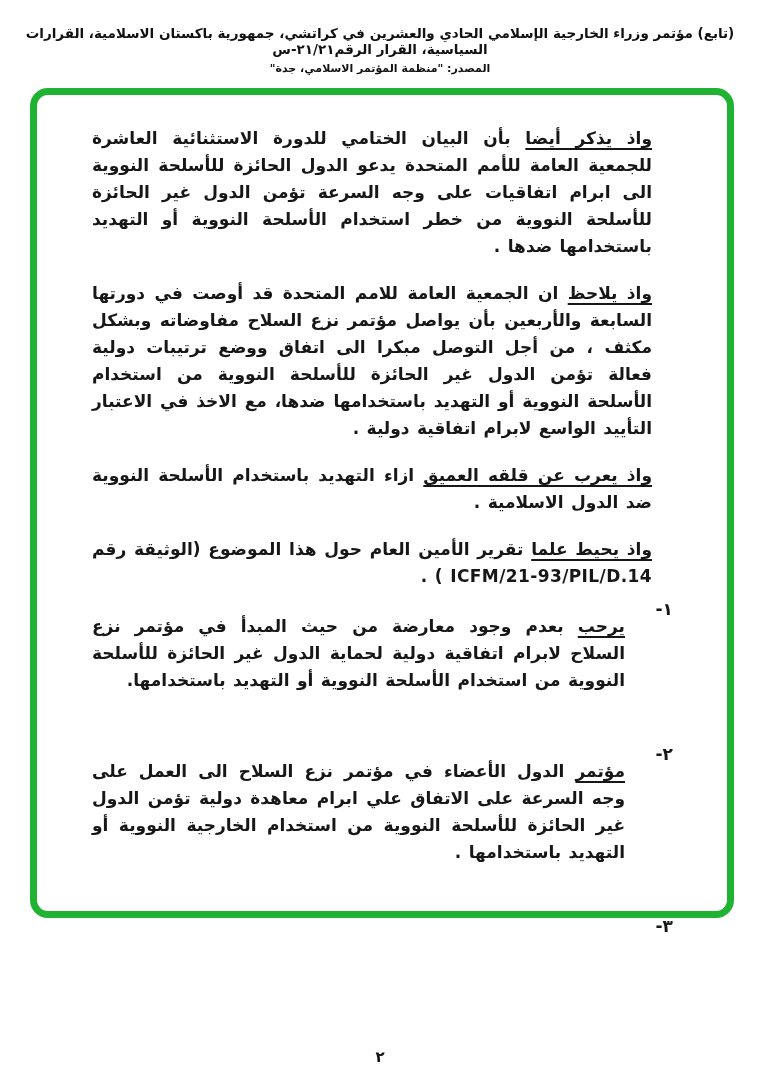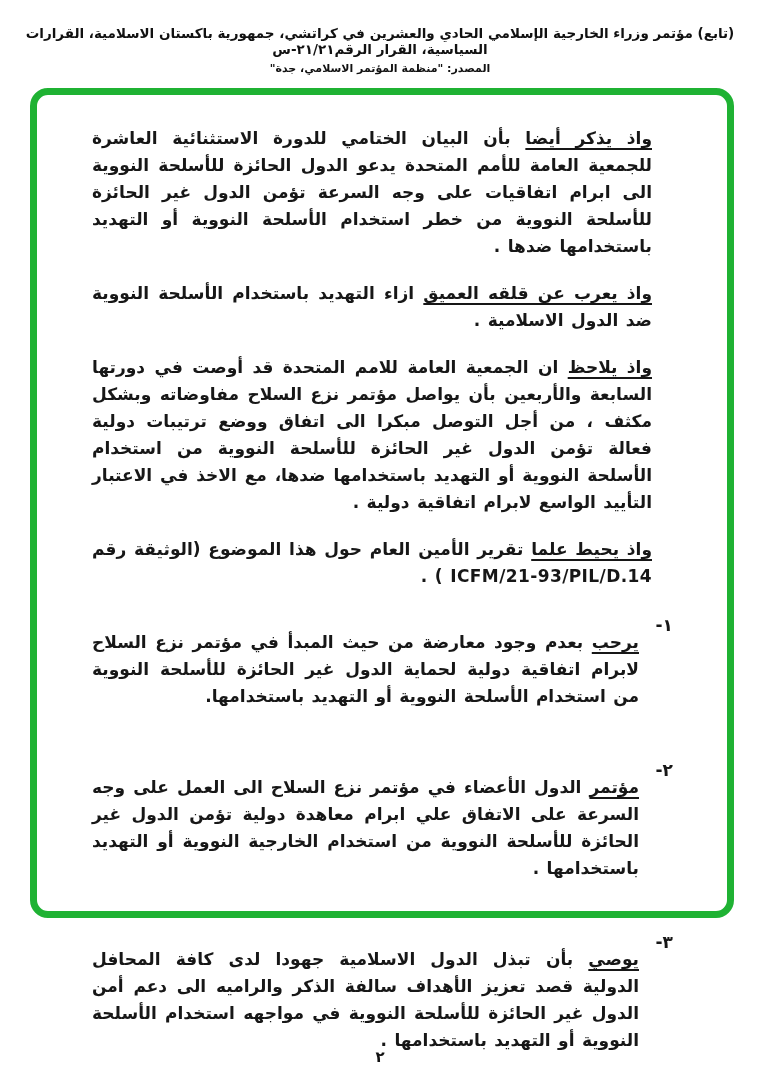--- a/index.html
+++ b/index.html
@@ -44,32 +44,32 @@
     direction: rtl;
     text-align: justify;
     font-weight: bold;
     font-size: 17px;
     line-height: 27px;
     letter-spacing: 0.4px;
     word-spacing: 1.5px;
     color: #171717;
   }
   .para { margin: 0 0 20px 0; }
-  .para-indent2 { margin-bottom: 22px; }
+  .para-indent2 { margin-bottom: 6px; }
   .lead {
     text-decoration: underline;
     text-decoration-thickness: 1.5px;
     text-underline-offset: 4px;
   }
   .item {
     display: flex;
     margin: 6px -21px 30px 0;
   }
   .item-num { flex: 0 0 34px; text-align: right; }
-  .item-body { flex: 1; }
+  .item-body { flex: 1; margin-right: 14px; }
 
   .footer {
     position: absolute;
     top: 1048px; left: 0; right: 0;
     text-align: center;
     font-size: 15px;
     font-weight: bold;
     color: #111111;
   }
 </style>
@@ -81,39 +81,38 @@
   <div class="header">
     <div class="header-line1">(تابع) مؤتمر وزراء الخارجية الإسلامي الحادي والعشرين في كراتشي، جمهورية باكستان الاسلامية، القرارات السياسية، القرار الرقم٢١/٢١-س</div>
     <div class="header-line2">المصدر: "منظمة المؤتمر الاسلامي، جدة"</div>
   </div>
 
   <div class="frame">
     <div class="content">
 
       <p class="para"><span class="lead">واذ يذكر أيضا</span><span> بأن البيان الختامي للدورة الاستثنائية العاشرة للجمعية العامة للأمم المتحدة يدعو الدول الحائزة للأسلحة النووية الى ابرام اتفاقيات على وجه السرعة تؤمن الدول غير الحائزة للأسلحة النووية من خطر استخدام الأسلحة النووية أو التهديد باستخدامها ضدها .</span></p>
 
+      <p class="para"><span class="lead">واذ يلاحظ</span><span> ان الجمعية العامة للامم المتحدة قد أوصت في دورتها السابعة والأربعين بأن يواصل مؤتمر نزع السلاح مفاوضاته وبشكل مكثف ، من أجل التوصل مبكرا الى اتفاق ووضع ترتيبات دولية فعالة تؤمن الدول غير الحائزة للأسلحة النووية من استخدام الأسلحة النووية أو التهديد باستخدامها ضدها، مع الاخذ في الاعتبار التأييد الواسع لابرام اتفاقية دولية .</span></p>
+
       <p class="para"><span class="lead">واذ يعرب عن قلقه العميق</span><span> ازاء التهديد باستخدام الأسلحة النووية ضد الدول الاسلامية .</span></p>
-
-      <p class="para"><span class="lead">واذ يلاحظ</span><span> ان الجمعية العامة للامم المتحدة قد أوصت في دورتها السابعة والأربعين بأن يواصل مؤتمر نزع السلاح مفاوضاته وبشكل مكثف ، من أجل التوصل مبكرا الى اتفاق ووضع ترتيبات دولية فعالة تؤمن الدول غير الحائزة للأسلحة النووية من استخدام الأسلحة النووية أو التهديد باستخدامها ضدها، مع الاخذ في الاعتبار التأييد الواسع لابرام اتفاقية دولية .</span></p>
 
       <p class="para para-indent2"><span class="lead">واذ يحيط علما</span><span> تقرير الأمين العام حول هذا الموضوع (الوثيقة رقم ICFM/21-93/PIL/D.14 ) .</span></p>
 
       <div class="item">
         <span class="item-num">١-</span>
         <p class="item-body"><span class="lead">يرحب</span><span> بعدم وجود معارضة من حيث المبدأ في مؤتمر نزع السلاح لابرام اتفاقية دولية لحماية الدول غير الحائزة للأسلحة النووية من استخدام الأسلحة النووية أو التهديد باستخدامها.</span></p>
       </div>
 
       <div class="item">
         <span class="item-num">٢-</span>
         <p class="item-body"><span class="lead">مؤتمر</span><span> الدول الأعضاء في مؤتمر نزع السلاح الى العمل على وجه السرعة على الاتفاق علي ابرام معاهدة دولية تؤمن الدول غير الحائزة للأسلحة النووية من استخدام الخارجية النووية أو التهديد باستخدامها .</span></p>
       </div>
 
       <div class="item">
         <span class="item-num">٣-</span>
-        <p class="item-body"><span class="lead">يوصي</span><span> بأن تبذل الدول الاسلامية جهودا لدى كافة المحافل الدولية قصد تعزيز الأهداف سالفة الذكر والراميه الى دعم أمن الدول غير الحائزة للأسلحة النووية في مواجهه استخدام الأسلحة النووية أو التهديد باستخدامها .</span></p>
       </div>
 
     </div>
   </div>
 
   <div class="footer">٢</div>
 
 </div>
 
 </body></html>

